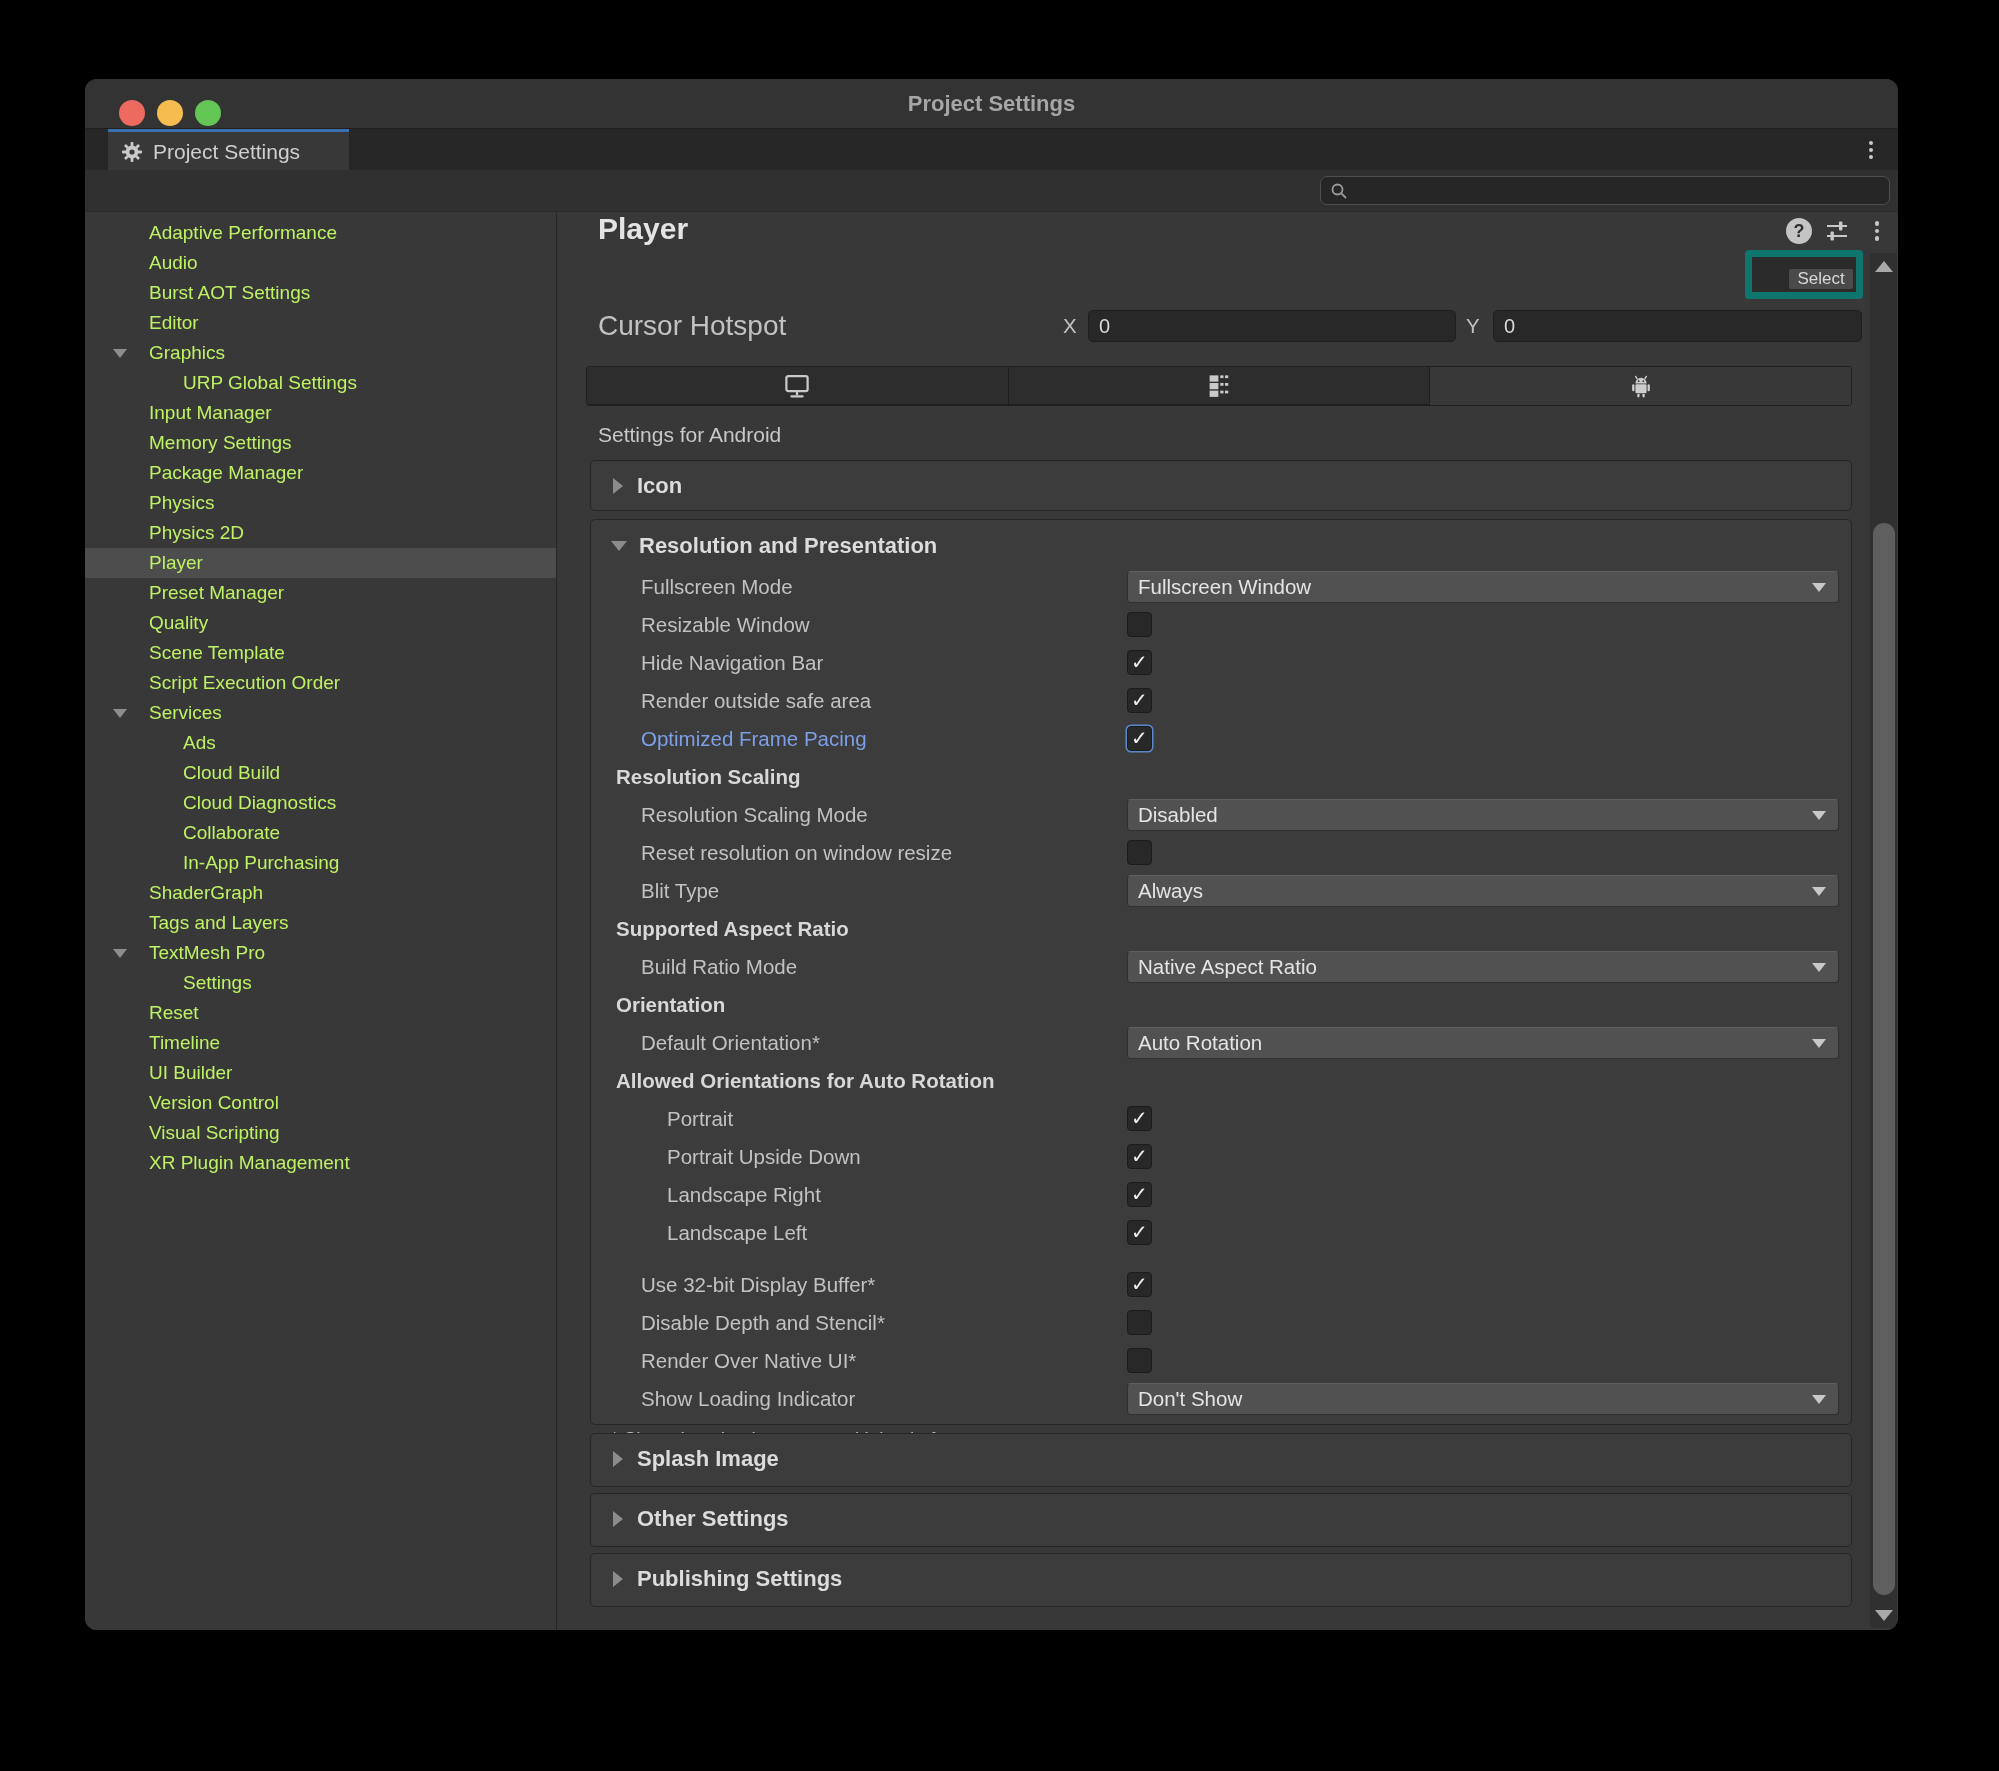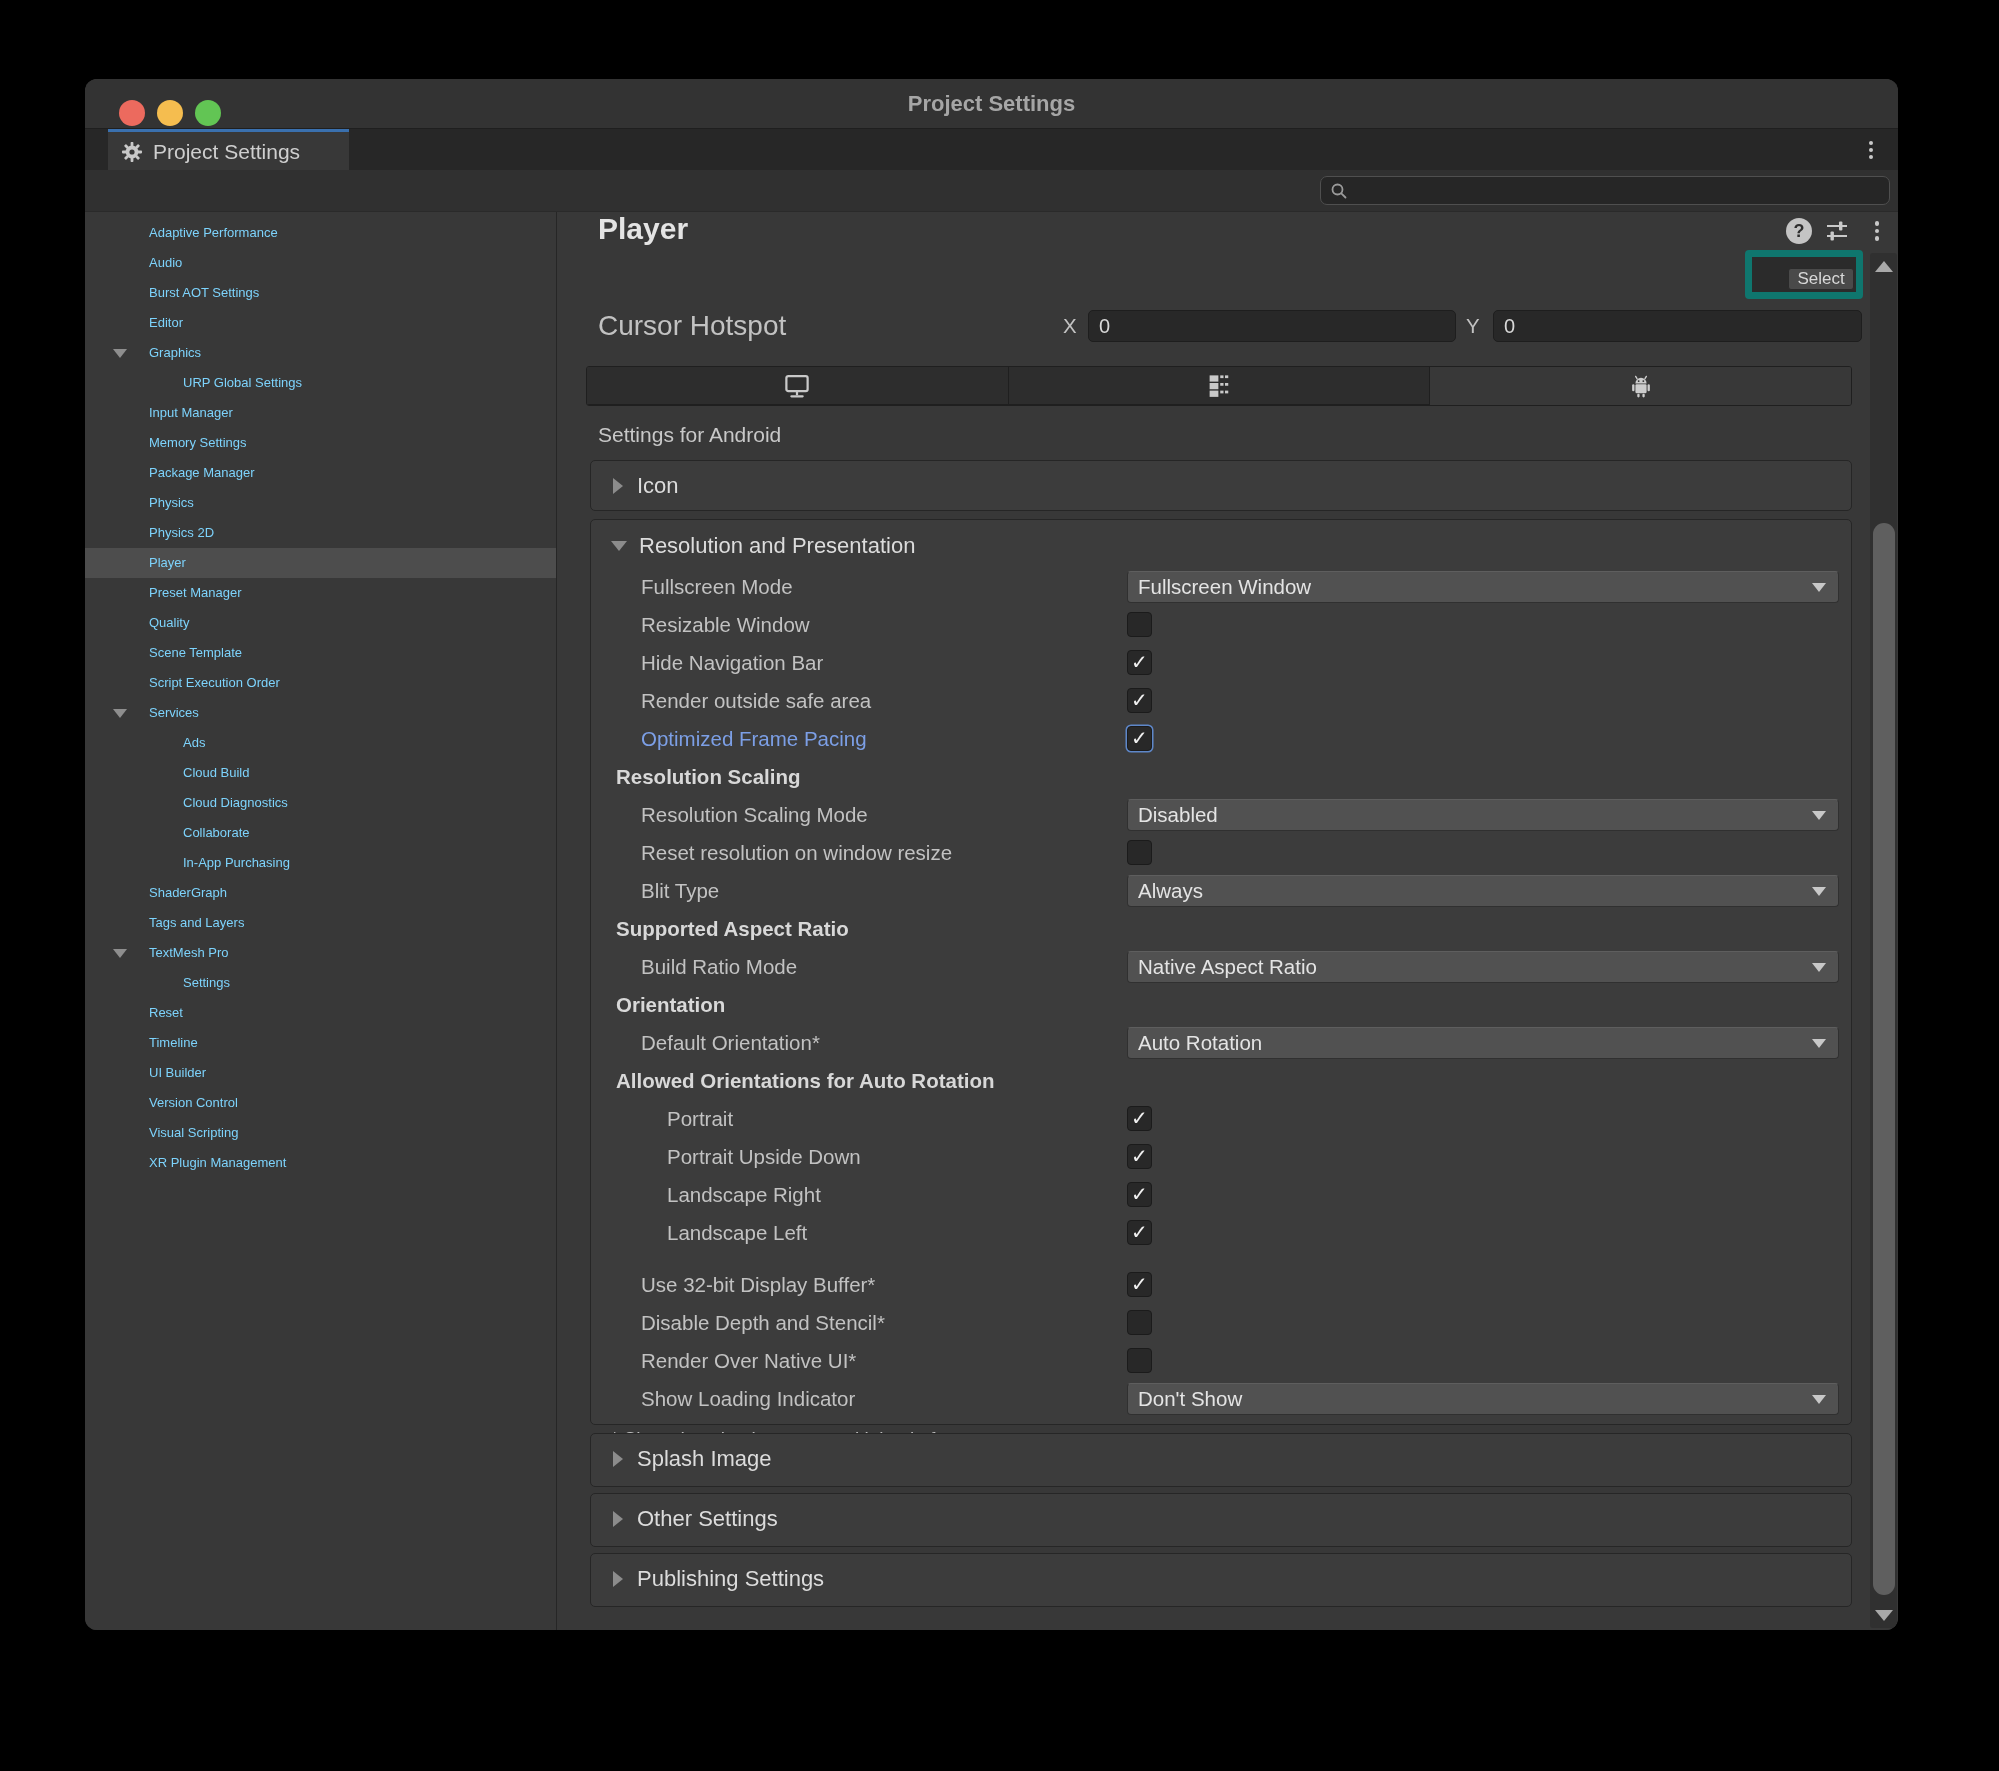--- a/index.html
+++ b/index.html
@@ -30,21 +30,21 @@
   .searchrow{position:absolute;left:0;top:91px;right:0;height:42px;background:#303030;border-bottom:1px solid #2a2a2a;box-sizing:border-box;}
   .searchbox{position:absolute;left:1235px;top:6px;width:570px;height:29px;background:#262626;border:1px solid #4f4f4f;
              border-radius:7px;box-sizing:border-box;display:flex;align-items:center;padding-left:8px;gap:6px;}
   .searchbox input{background:transparent;border:none;outline:none;color:#ddd;font-size:18px;flex:1;
                    font-family:"Liberation Sans","DejaVu Sans",sans-serif;}
 
   
   .body{position:absolute;left:0;top:133px;right:0;bottom:0;}
   .sidebar{position:absolute;left:0;top:0;width:472px;bottom:0;background:#383838;border-right:1px solid #262626;
            box-sizing:border-box;padding-top:6px;overflow:hidden;}
-  .side-item{position:relative;height:30px;line-height:30px;color:#7dd3fc;font-size:13px;cursor:default;}
+  .side-item{position:relative;height:30px;line-height:30px;color:#bef264;font-size:19px;cursor:default;}
   .side-item .side-label{position:absolute;left:64px;white-space:nowrap;}
   .side-item.child .side-label{left:98px;}
   .side-item.selected{background:#4d4d4d;}
   .side-arrow{position:absolute;left:28px;top:11px;width:0;height:0;
               border-left:7px solid transparent;border-right:7px solid transparent;border-top:9px solid #8e8e8e;}
 
   .main{position:absolute;left:473px;top:0;right:0;bottom:0;background:#383838;}
 
   
   .player-title{position:absolute;left:40px;top:0;color:#e4e4e4;font-size:30px;font-weight:bold;}
@@ -82,21 +82,21 @@
         display:flex;align-items:center;justify-content:center;box-sizing:border-box;cursor:pointer;}
   .ptab:last-child{border-right:none;}
   .ptab.selected{background:#383838;border-bottom:none;}
 
   .settings-for{position:absolute;left:40px;top:211px;color:#c8c8c8;font-size:21px;}
 
   
   .groupbox{position:absolute;left:32px;width:1262px;background:#3c3c3c;border:1px solid #262626;
             border-radius:5px;box-sizing:border-box;}
   .fold-head{display:flex;align-items:center;height:50px;padding-left:22px;gap:14px;cursor:pointer;}
-  .fold-label{color:#dcdcdc;font-size:22px;font-weight:normal;}
+  .fold-label{color:#dcdcdc;font-size:22px;font-weight:bold;}
   .tri-right{width:0;height:0;border-top:8px solid transparent;border-bottom:8px solid transparent;border-left:10px solid #8c8c8c;}
   .tri-down{width:0;height:0;border-left:8px solid transparent;border-right:8px solid transparent;border-top:10px solid #8c8c8c;}
 
   #box-icon{top:248px;height:51px;}
   #box-rp{top:307px;height:906px;}
   #box-splash{top:1221px;height:54px;}
   #box-other{top:1281px;height:54px;}
   #box-publishing{top:1341px;height:54px;}
 
   .rp-head{display:flex;align-items:center;height:44px;padding-left:20px;gap:12px;margin-top:4px;cursor:pointer;}

